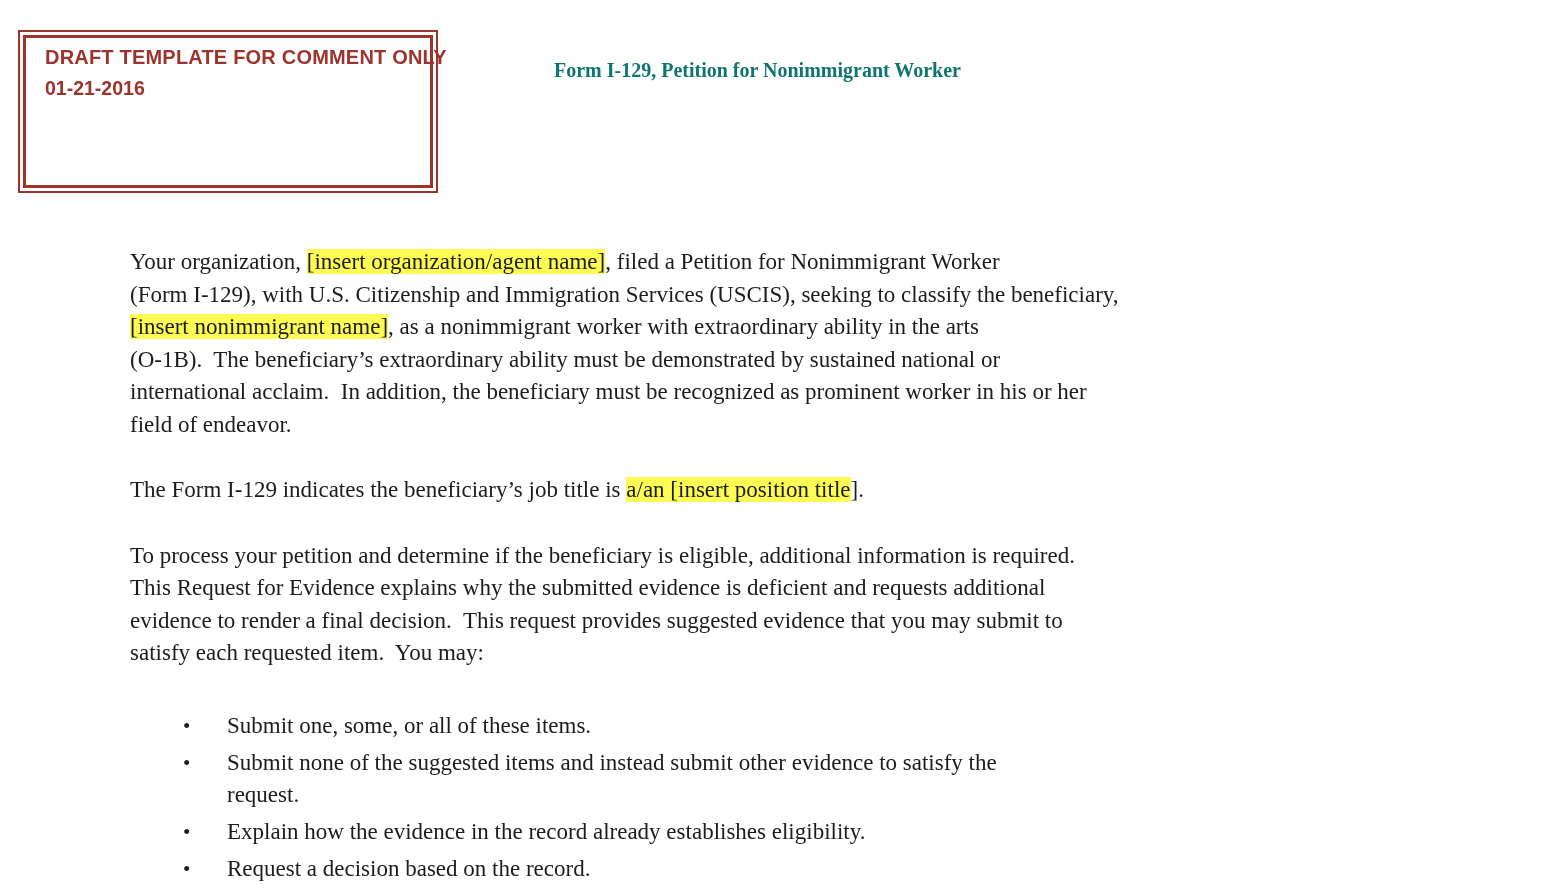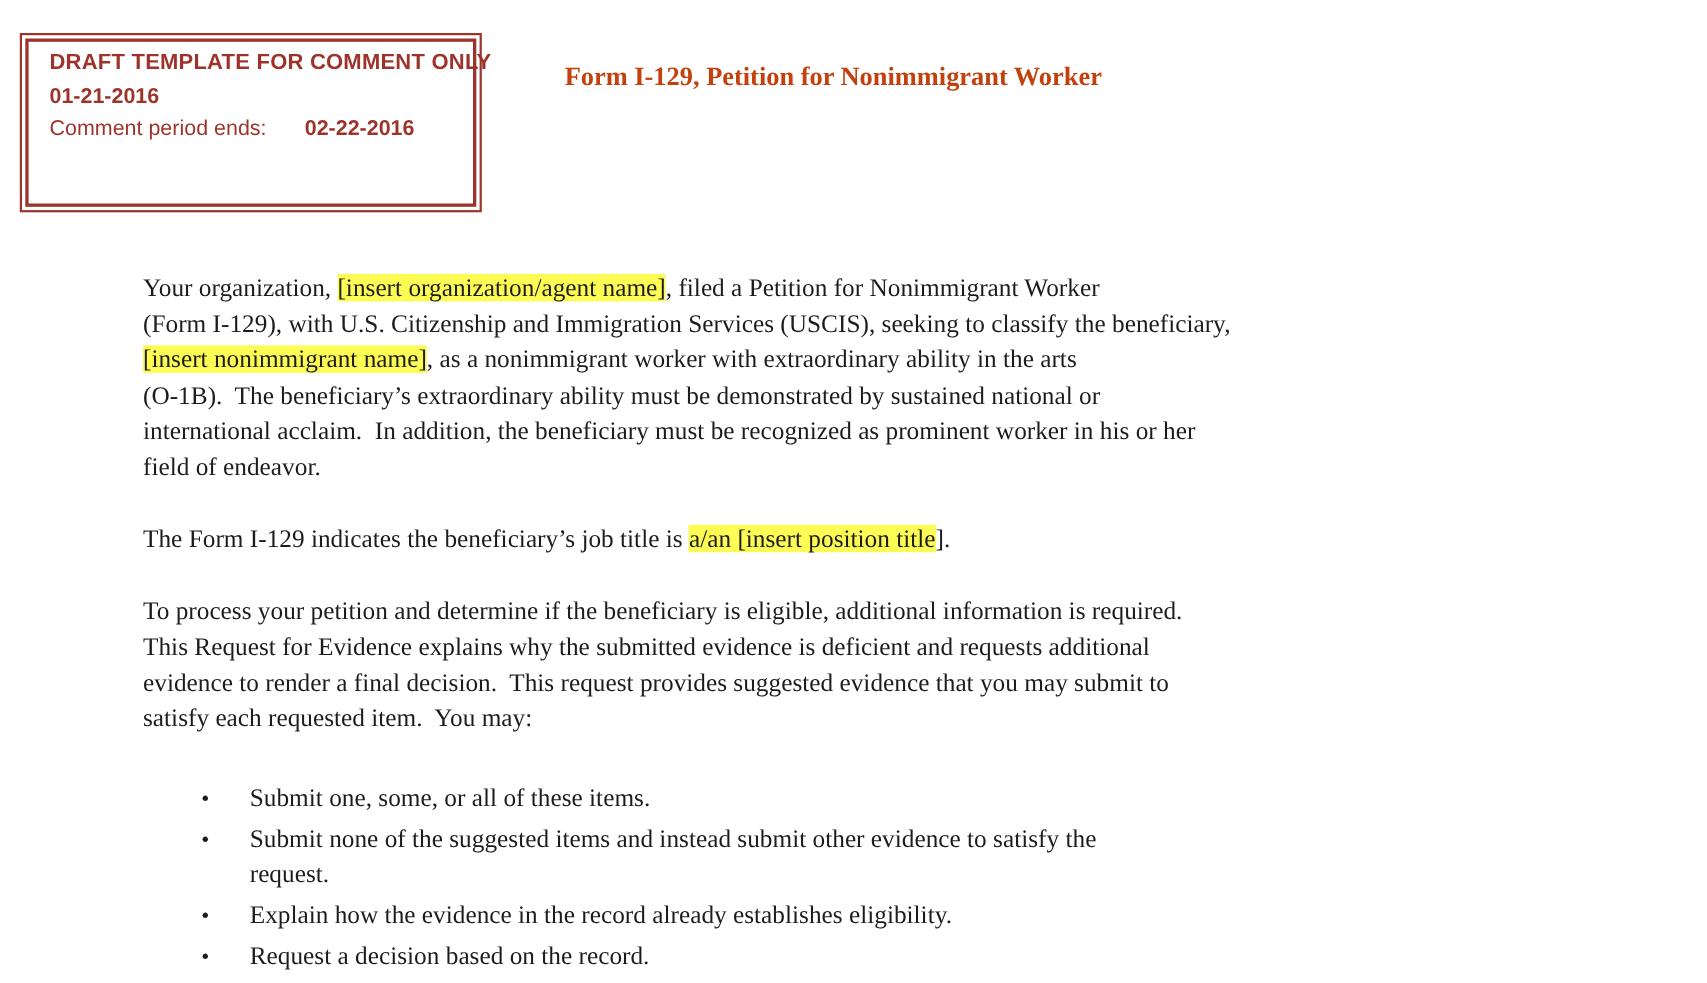--- a/index.html
+++ b/index.html
@@ -61,24 +61,24 @@
     width: 1515px;
     text-align: center;
   }
   .doc-title {
     margin: 0 0 37px 0;
     font-size: 25px;
     font-weight: 700;
     color: #000000;
   }
   .doc-subtitle {
-    font-size: 24px;
+    font-size: 20px;
     font-weight: 700;
     line-height: 33px;
-    color: #c2410c;
+    color: #0f766e;
     font-family: Liberation Serif, serif;
   }
 
   
   .doc-body {
     position: absolute;
     left: 130px; top: 246px;
     width: 1255px;
     font-size: 23px;
     line-height: 32.5px;
@@ -113,24 +113,20 @@
 <body>
 
 <div class="page">
 
   <div class="draft-box">
     <div class="draft-box-inner">
       <div class="draft-title">DRAFT TEMPLATE FOR COMMENT ONLY</div>
       <div class="draft-row">
         <span class="draft-value">01-21-2016</span>
       </div>
-      <div class="draft-row">
-        <span class="draft-label">Comment period ends:</span>
-        <span class="draft-value">02-22-2016</span>
-      </div>
     </div>
   </div>
 
   <div class="doc-header">
     <div class="doc-subtitle">
       <div>Form I-129, Petition for Nonimmigrant Worker</div>
     </div>
   </div>
 
   <div class="doc-body">

